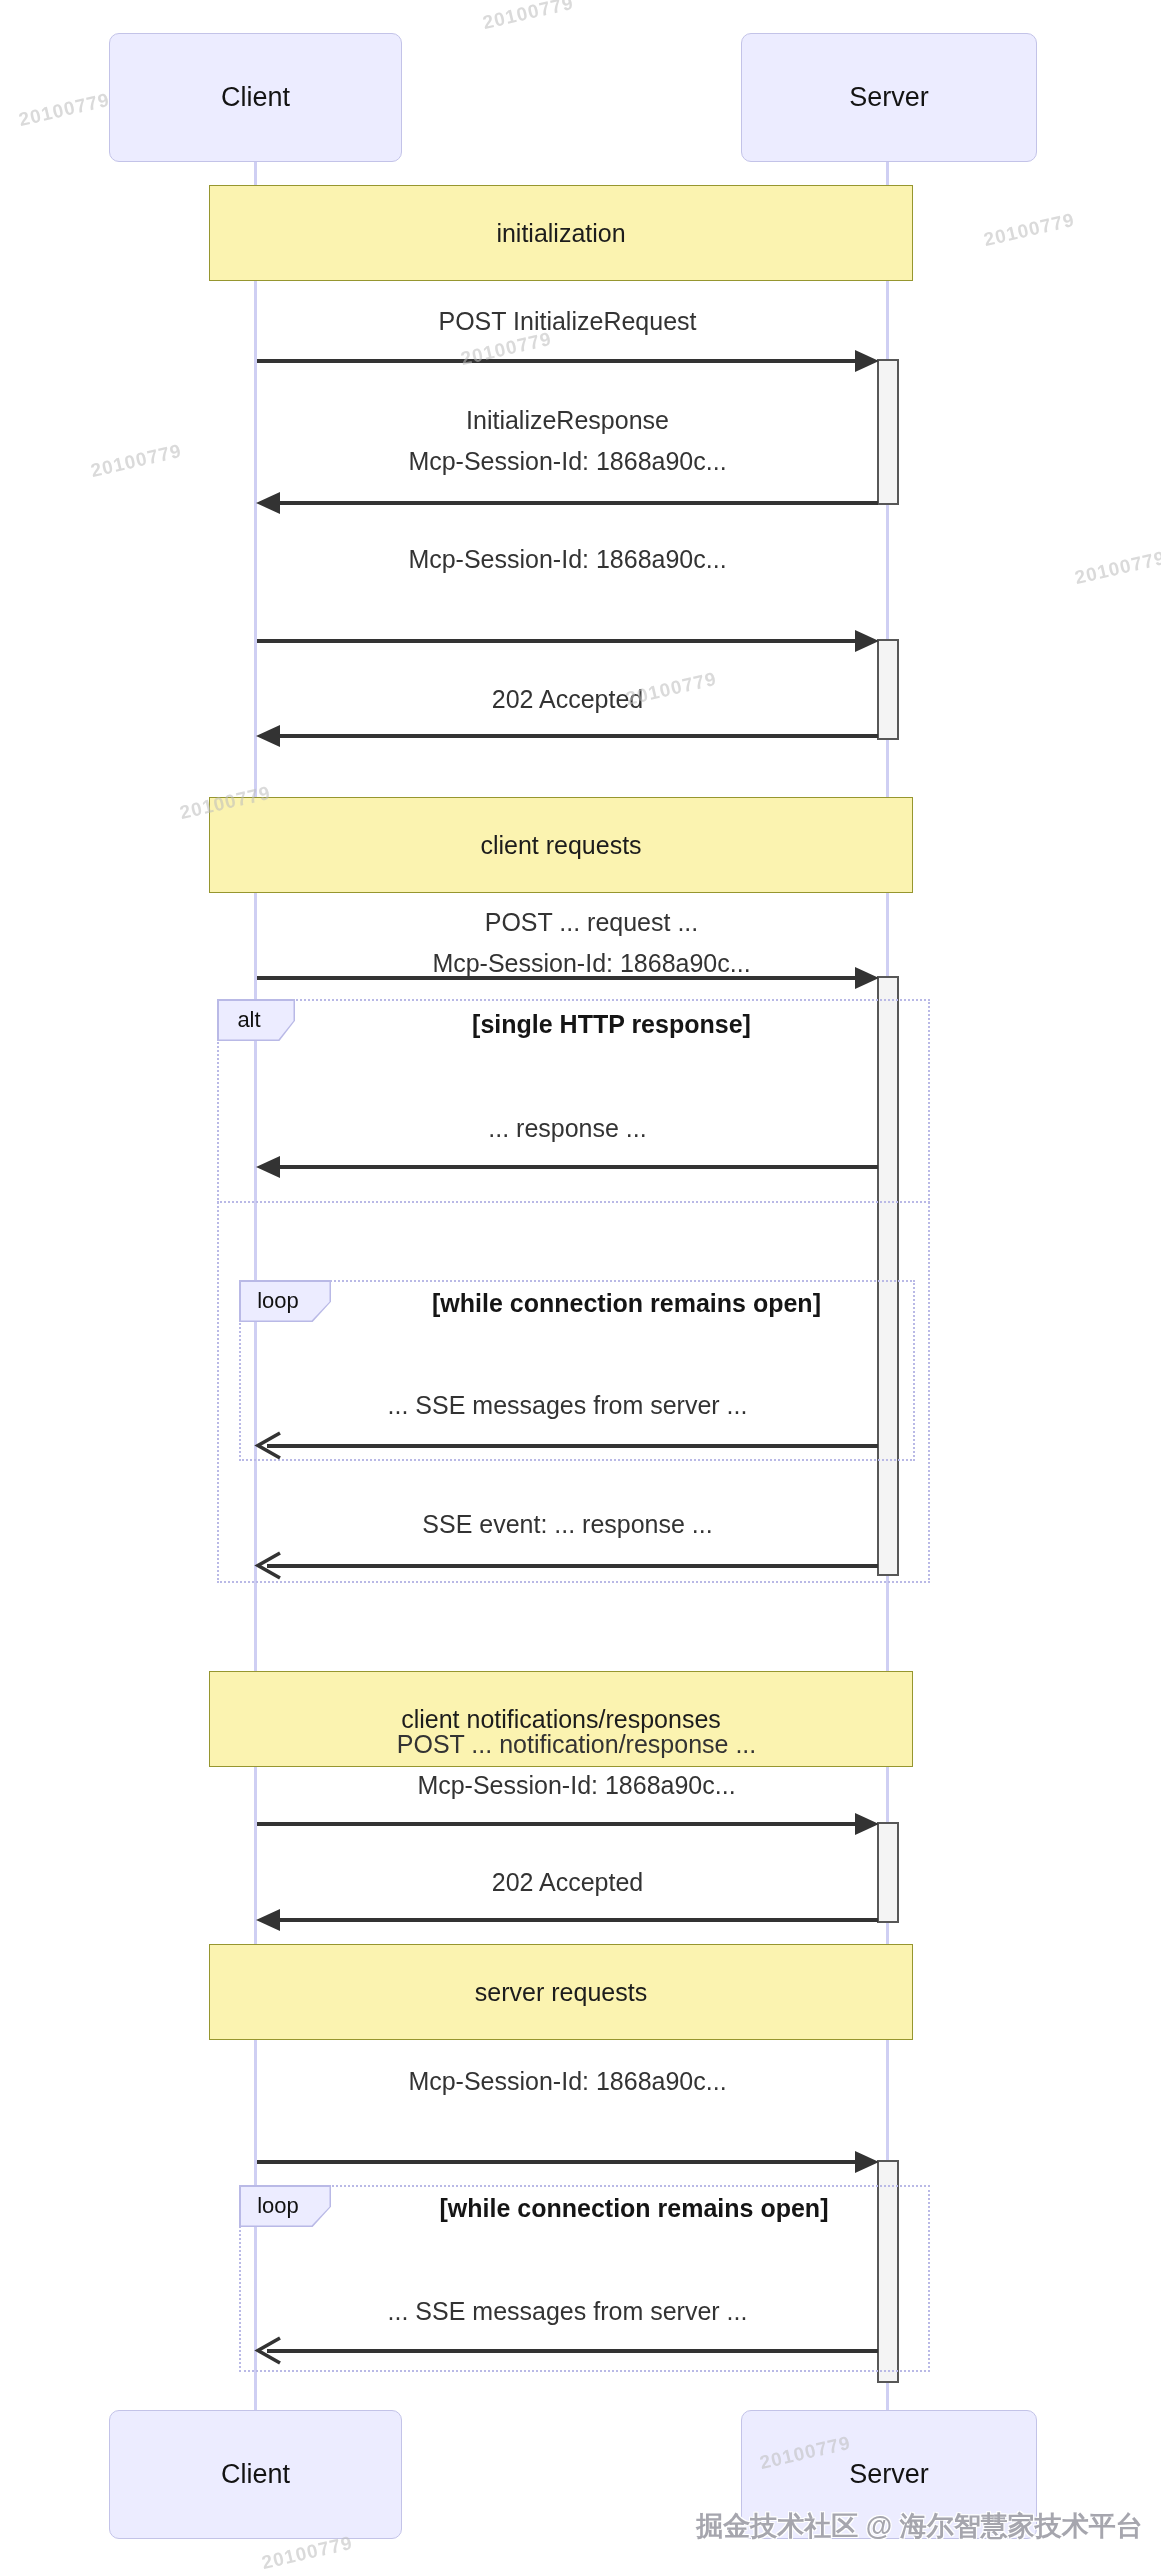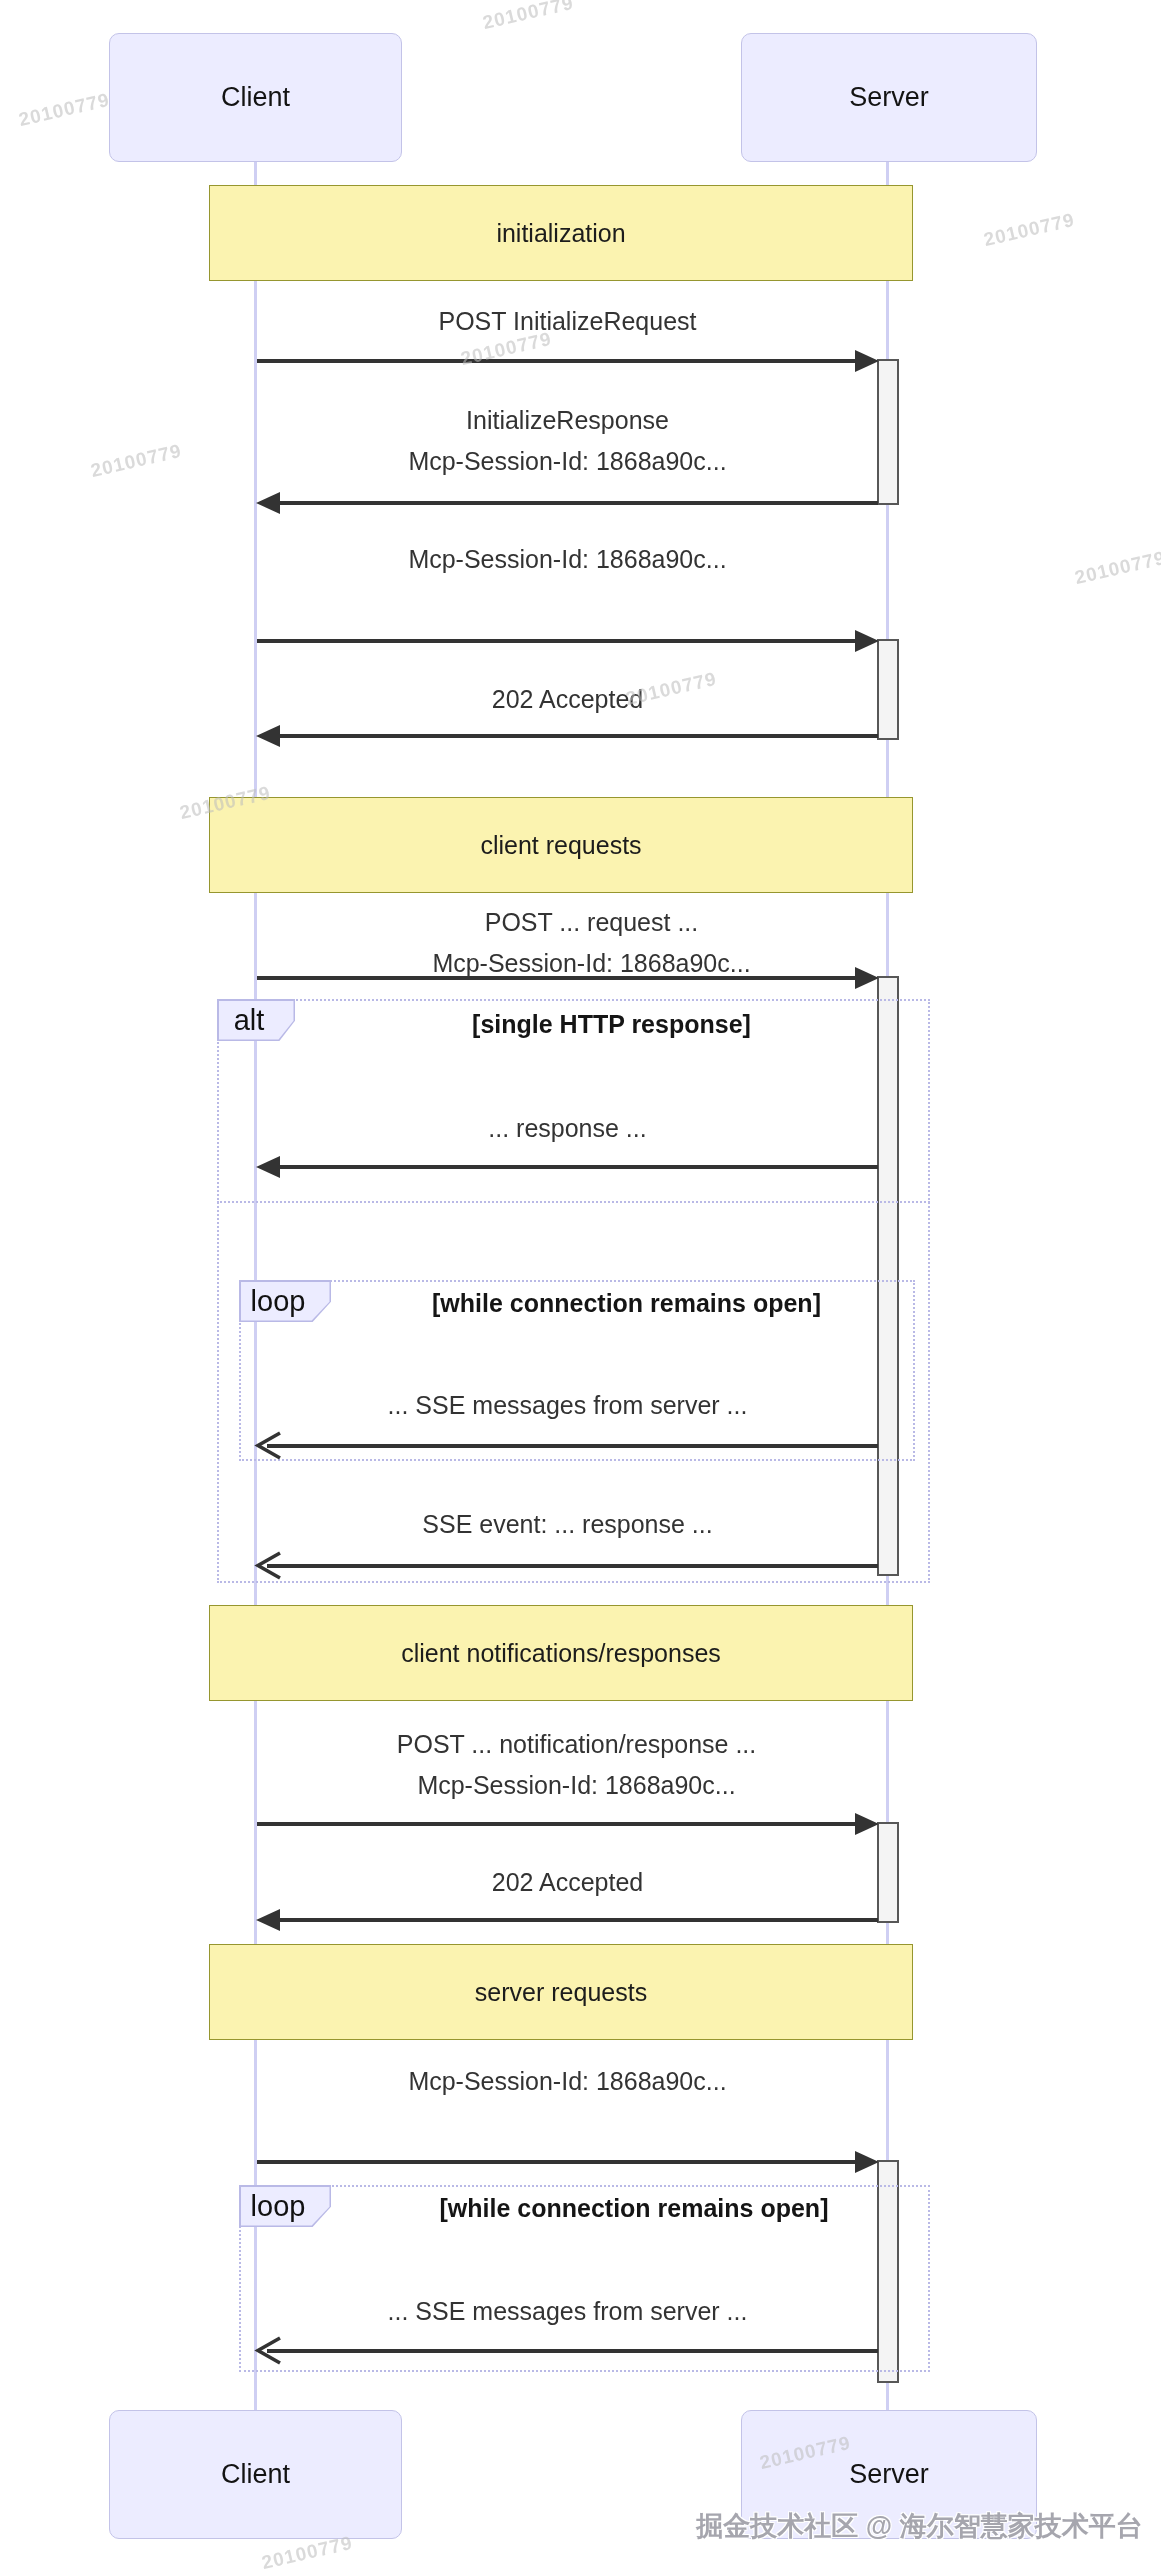--- a/index.html
+++ b/index.html
@@ -40,21 +40,21 @@
   }
   .chev{position:absolute;left:-3px;top:-14px;z-index:6;}
   .frame{position:absolute;border:2px dotted #b9b9e6;z-index:4;box-sizing:border-box;}
   .frame-divider{position:absolute;left:-2px;right:-2px;border-top:2px dotted #b9b9e6;}
   .frame-tag{position:absolute;left:-2px;top:-2px;z-index:6;}
   .tag-border{position:absolute;inset:0;background:#b9b9e6;
     clip-path:polygon(0 0,100% 0,100% 52%,80% 100%,0 100%);}
   .tag-fill{position:absolute;inset:1.5px;background:#ECECFF;
     clip-path:polygon(0 0,100% 0,100% 52%,80% 100%,0 100%);}
   .tag-text{position:absolute;inset:0;display:flex;align-items:center;justify-content:center;
-    padding-right:14px;font-size:29px;color:#111;}
+    padding-right:14px;font-size:22px;color:#111;}
   .frame-cond{
     position:absolute;text-align:center;font-size:25px;font-weight:600;color:#151515;
     line-height:40px;z-index:5;
   }
   .watermark{
     position:absolute;font-size:19px;font-weight:bold;color:#bdbdbd;opacity:.55;
     transform:rotate(-13deg);letter-spacing:1px;white-space:nowrap;z-index:10;
   }
   .footer{
     position:absolute;left:686px;width:467px;top:2508px;text-align:center;
@@ -88,21 +88,21 @@
   <div class="actor" style="left:741px;top:2410px;width:296px;">
     <span>Server</span>
   </div>
 
   <div class="band" style="top:185px;">
     <span>initialization</span>
   </div>
   <div class="band" style="top:760px;margin-top:37px;">
     <span>client requests</span>
   </div>
-  <div class="band" style="top:1605px;">
+  <div class="band" style="top:1671px;">
     <span>client notifications/responses</span>
   </div>
   <div class="band" style="top:1944px;">
     <span>server requests</span>
   </div>
 
   <div class="frame" style="left:217px;top:999px;width:713px;height:584px;">
     <div class="frame-tag" style="width:78px;height:42px;">
       <div class="tag-border"></div>
       <div class="tag-fill"></div>

